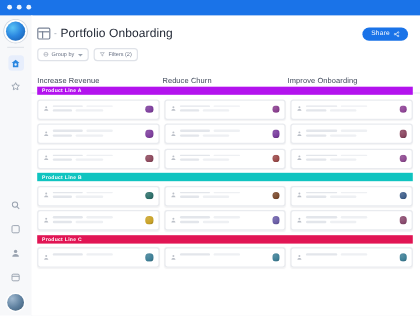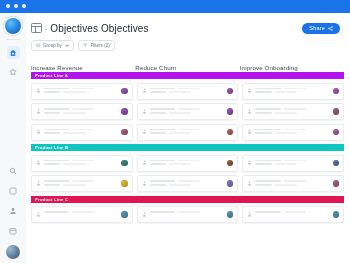--- a/index.html
+++ b/index.html
@@ -206,21 +206,21 @@
       </div>
       <div class="rail-avatar"></div>
     </div>
   </div>
 
   <div class="main">
 
     <div class="titlebar">
       <div class="board-icon"></div>
       <div class="title-dash">-</div>
-      <div class="page-title">Objectives Objectives</div>
+      <div class="page-title">Portfolio Onboarding</div>
       <div class="spacer"></div>
       <div class="share-btn">
         <span>Share</span>
         <span>
           <svg viewBox="0 0 16 16" fill="none" stroke="#ffffff" stroke-width="1.8">
               <circle cx="12.5" cy="3.2" r="2"></circle>
               <circle cx="3.5" cy="8" r="2"></circle>
               <circle cx="12.5" cy="12.8" r="2"></circle>
               <path d="M5.3 7 10.7 4.2M5.3 9l5.4 2.8"></path>
             </svg>

